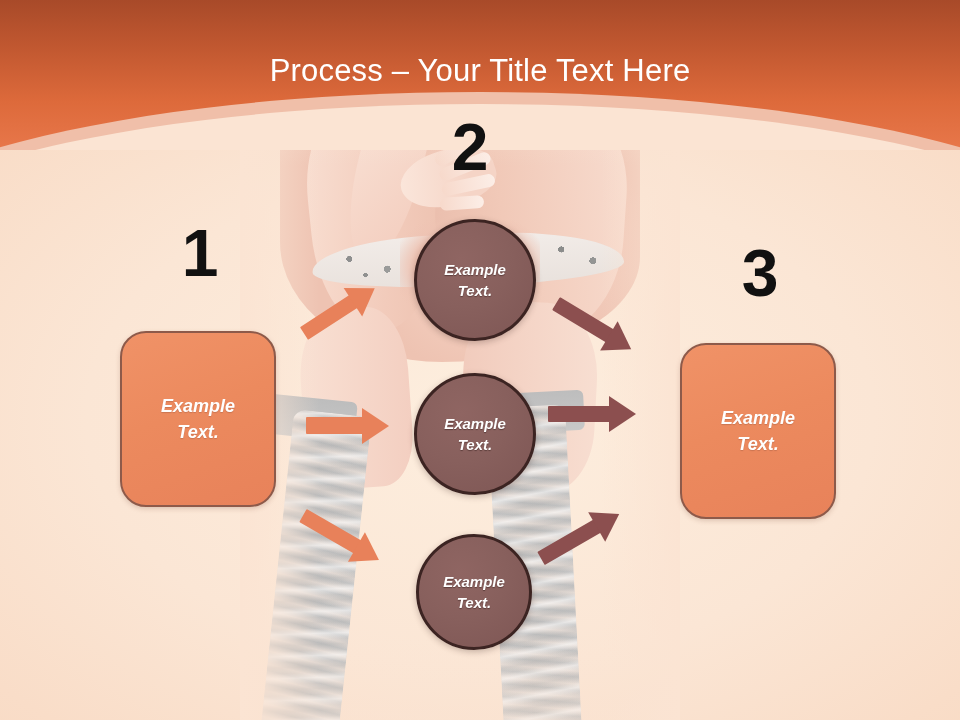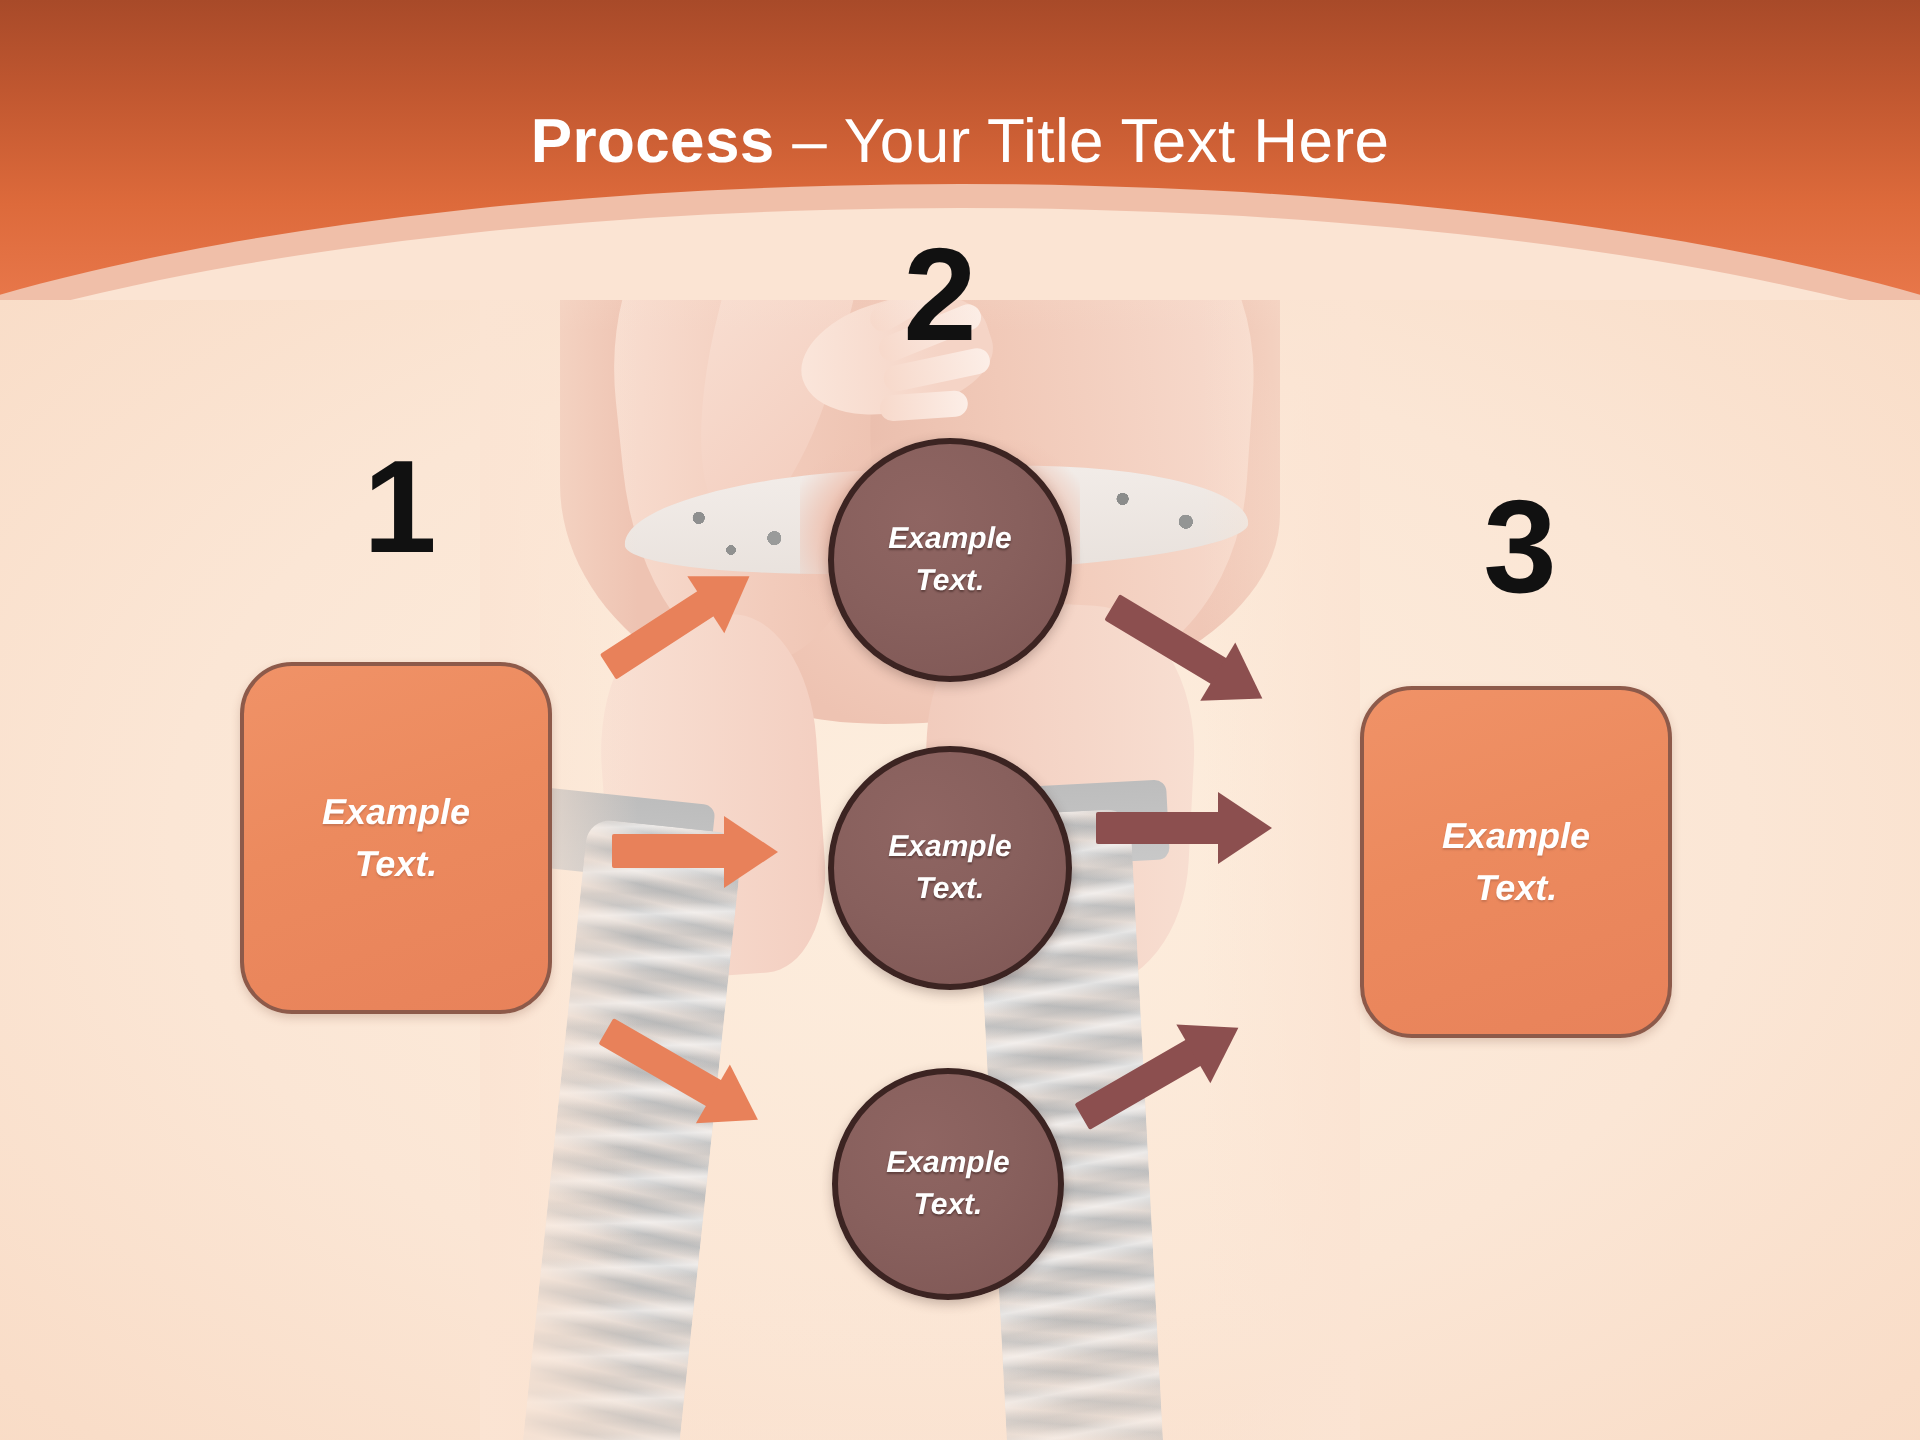--- a/index.html
+++ b/index.html
@@ -172,21 +172,21 @@
   }
   .title{
     position:absolute;left:0;top:53px;width:960px;
     text-align:center;
     color:#ffffff;
     font-size:31px;
     letter-spacing:.2px;
     white-space:nowrap;
     z-index:4;
   }
-  .title b{font-weight:700;}
+  .title b{font-weight:400;}
   .title span.reg{font-weight:400;}
 
   
   .num{
     position:absolute;
     color:#111111;
     font-weight:700;
     font-size:66px;
     line-height:66px;
     text-align:center;

